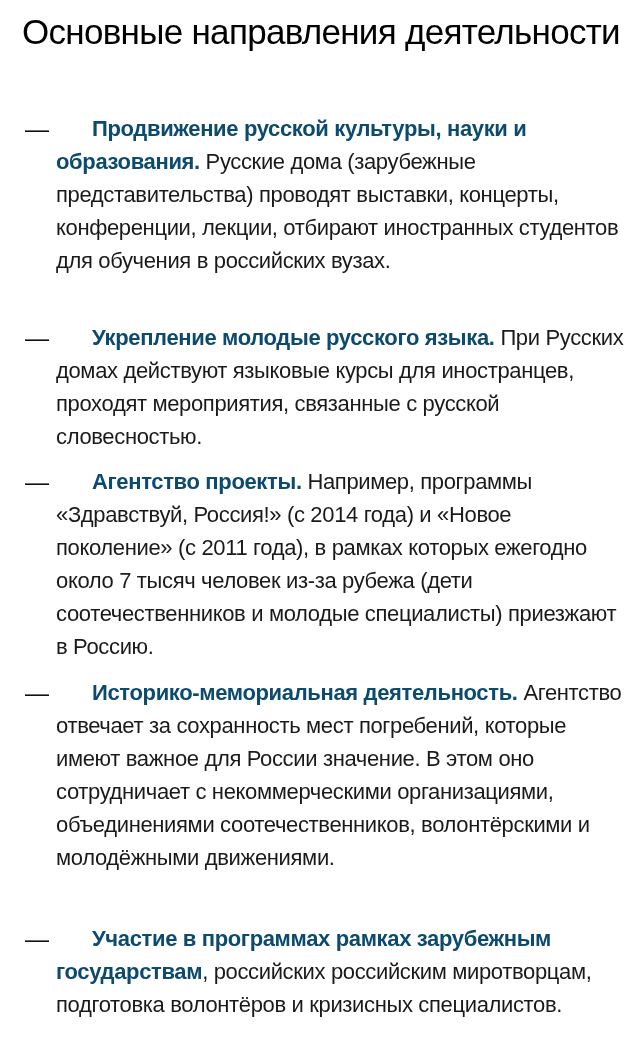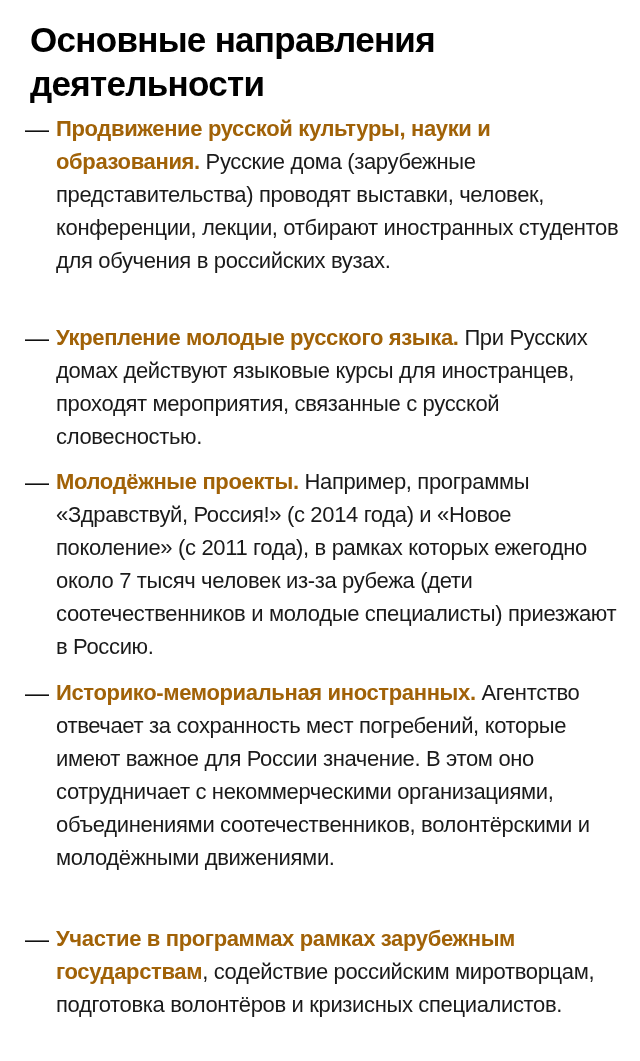--- a/index.html
+++ b/index.html
@@ -3,61 +3,61 @@
 <meta charset="utf-8">
 <style>
   html, body { margin: 0; padding: 0; background: #ffffff; }
   body {
     width: 640px; height: 1061px; overflow: hidden;
     font-family: "Liberation Sans", "DejaVu Sans", sans-serif;
     color: #111111;
   }
   .page { position: relative; width: 640px; height: 1061px; }
   h1 {
-    position: absolute; left: 22px; top: 10px; margin: 8px;
-    font-size: 35px; line-height: 44px; font-weight: bold;
+    position: absolute; left: 22px; top: 10px; margin: 0;
+    font-size: 35px; line-height: 44px; font-weight: normal;
     letter-spacing: -0.7px; color: #000;
     width: 600px;
   }
   ul { list-style: none; margin: 0; padding: 0; }
   .item {
     position: absolute; left: 0; width: 640px;
   }
   .dash {
     position: absolute; left: 25px; top: 0;
     font-size: 24px; line-height: 33px; color: #111;
   }
   .text {
     position: absolute; left: 56px; top: 0; width: 570px;
     font-size: 22px; line-height: 33px; letter-spacing: -0.35px;
     color: #1a1a1a;
   }
-  .text b { font-weight: bold; color: #a16207; }
+  .text b { font-weight: bold; color: #0c4a6e; margin-left: 36px; }
 </style>
 </head>
 <body>
 
 <div class="page">
   <h1>Основные направления деятельности</h1>
 
   <ul>
     <li class="item" style="top:112px">
       <span class="dash">—</span>
-      <div class="text"><b>Продвижение русской культуры, науки и образования.</b><span> Русские дома (зарубежные представительства) проводят выставки, человек, конференции, лекции, отбирают иностранных студентов для обучения в российских вузах.</span></div>
+      <div class="text"><b>Продвижение русской культуры, науки и образования.</b><span> Русские дома (зарубежные представительства) проводят выставки, концерты, конференции, лекции, отбирают иностранных студентов для обучения в российских вузах.</span></div>
     </li>
     <li class="item" style="top:321px">
       <span class="dash">—</span>
       <div class="text"><b>Укрепление молодые русского языка.</b><span> При Русских домах действуют языковые курсы для иностранцев, проходят мероприятия, связанные с русской словесностью.</span></div>
     </li>
     <li class="item" style="top:465px">
       <span class="dash">—</span>
-      <div class="text"><b>Молодёжные проекты.</b><span> Например, программы «Здравствуй, Россия!» (с 2014 года) и «Новое поколение» (с 2011 года), в рамках которых ежегодно около 7 тысяч человек из-за рубежа (дети соотечественников и молодые специалисты) приезжают в Россию.</span></div>
+      <div class="text"><b>Агентство проекты.</b><span> Например, программы «Здравствуй, Россия!» (с 2014 года) и «Новое поколение» (с 2011 года), в рамках которых ежегодно около 7 тысяч человек из-за рубежа (дети соотечественников и молодые специалисты) приезжают в Россию.</span></div>
     </li>
     <li class="item" style="top:676px">
       <span class="dash">—</span>
-      <div class="text"><b>Историко-мемориальная иностранных.</b><span> Агентство отвечает за сохранность мест погребений, которые имеют важное для России значение. В этом оно сотрудничает с некоммерческими организациями, объединениями соотечественников, волонтёрскими и молодёжными движениями.</span></div>
+      <div class="text"><b>Историко-мемориальная деятельность.</b><span> Агентство отвечает за сохранность мест погребений, которые имеют важное для России значение. В этом оно сотрудничает с некоммерческими организациями, объединениями соотечественников, волонтёрскими и молодёжными движениями.</span></div>
     </li>
     <li class="item" style="top:922px">
       <span class="dash">—</span>
-      <div class="text"><b>Участие в программах рамках зарубежным государствам</b><span>, содействие российским миротворцам, подготовка волонтёров и кризисных специалистов.</span></div>
+      <div class="text"><b>Участие в программах рамках зарубежным государствам</b><span>, российских российским миротворцам, подготовка волонтёров и кризисных специалистов.</span></div>
     </li>
   </ul>
 </div>
 
 </body></html>

